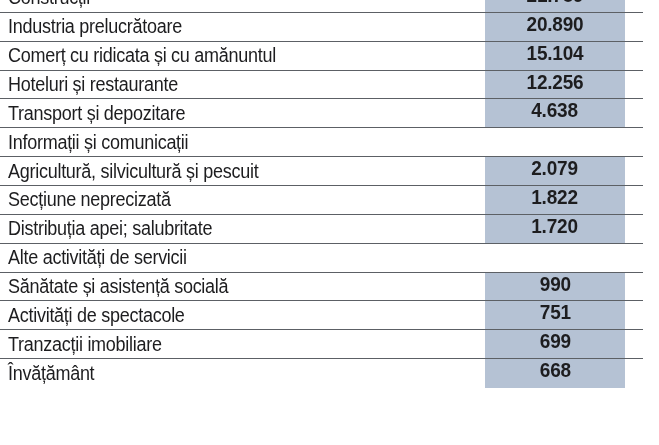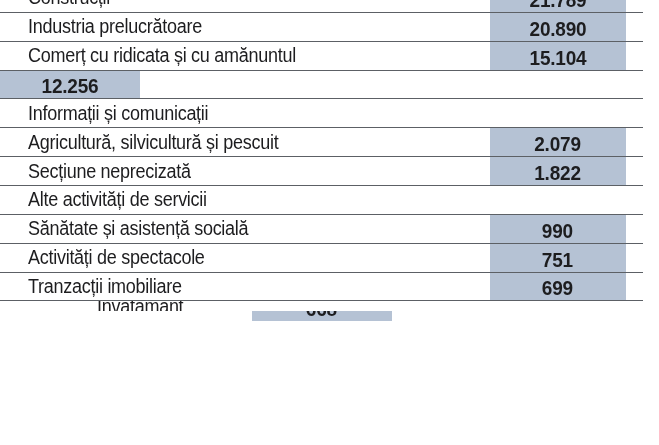--- a/index.html
+++ b/index.html
@@ -18,48 +18,46 @@
   .row {
     box-sizing: border-box;
     width: 643px;
     height: 28.87px;
     display: flex;
     align-items: center;
     border-bottom: 1.5px solid var(--line, #5c6065);
   }
   .row:last-child {
     border-bottom: none;
-    flex-direction: column;
   }
   .label-cell {
     box-sizing: border-box;
     width: 485px;
     height: 100%;
     display: flex;
     align-items: center;
     padding-left: 8px;
     overflow: hidden;
     white-space: nowrap;
-    margin-left: 20px;
   }
   .label-inner {
     display: inline-block;
     transform: scaleX(0.9);
     transform-origin: 0 50%;
     font-size: 20px;
     letter-spacing: -0.3px;
     color: var(--text, #1d1d1f);
   }
   .value-cell {
     box-sizing: border-box;
     width: 140px;
     height: 100%;
     background: var(--shade, #b5c2d4);
     display: flex;
-    align-items: flex-end;
+    align-items: flex-start;
     justify-content: center;
     overflow: hidden;
   }
   .value-inner {
     display: inline-block;
     transform: scaleX(0.95);
     transform-origin: 50% 50%;
     font-size: 20px;
     font-weight: bold;
     letter-spacing: -0.2px;
@@ -99,27 +97,39 @@
     <div class="label-cell">
       <span class="label-inner">Comerț cu ridicata și cu amănuntul</span>
     </div>
     <div class="value-cell">
       <span class="value-inner">15.104</span>
     </div>
     <div class="row-right-spacer"></div>
   </div>
 
   <div class="row">
+    <div class="label-cell">
+      <span class="label-inner">Hoteluri și restaurante</span>
+    </div>
     <div class="value-cell">
       <span class="value-inner">12.256</span>
     </div>
     <div class="row-right-spacer"></div>
   </div>
 
 
+  <div class="row">
+    <div class="label-cell">
+      <span class="label-inner">Transport și depozitare</span>
+    </div>
+    <div class="value-cell">
+      <span class="value-inner">4.638</span>
+    </div>
+    <div class="row-right-spacer"></div>
+  </div>
 
 
   <div class="row">
     <div class="label-cell">
       <span class="label-inner">Informații și comunicații</span>
     </div>
     <div class="row-right-spacer"></div>
   </div>
 
   <div class="row">
@@ -135,20 +145,29 @@
   <div class="row">
     <div class="label-cell">
       <span class="label-inner">Secțiune neprecizată</span>
     </div>
     <div class="value-cell">
       <span class="value-inner">1.822</span>
     </div>
     <div class="row-right-spacer"></div>
   </div>
 
+  <div class="row">
+    <div class="label-cell">
+      <span class="label-inner">Distribuția apei; salubritate</span>
+    </div>
+    <div class="value-cell">
+      <span class="value-inner">1.720</span>
+    </div>
+    <div class="row-right-spacer"></div>
+  </div>
 
   <div class="row">
     <div class="label-cell">
       <span class="label-inner">Alte activități de servicii</span>
     </div>
     <div class="row-right-spacer"></div>
   </div>
 
   <div class="row">
     <div class="label-cell">

